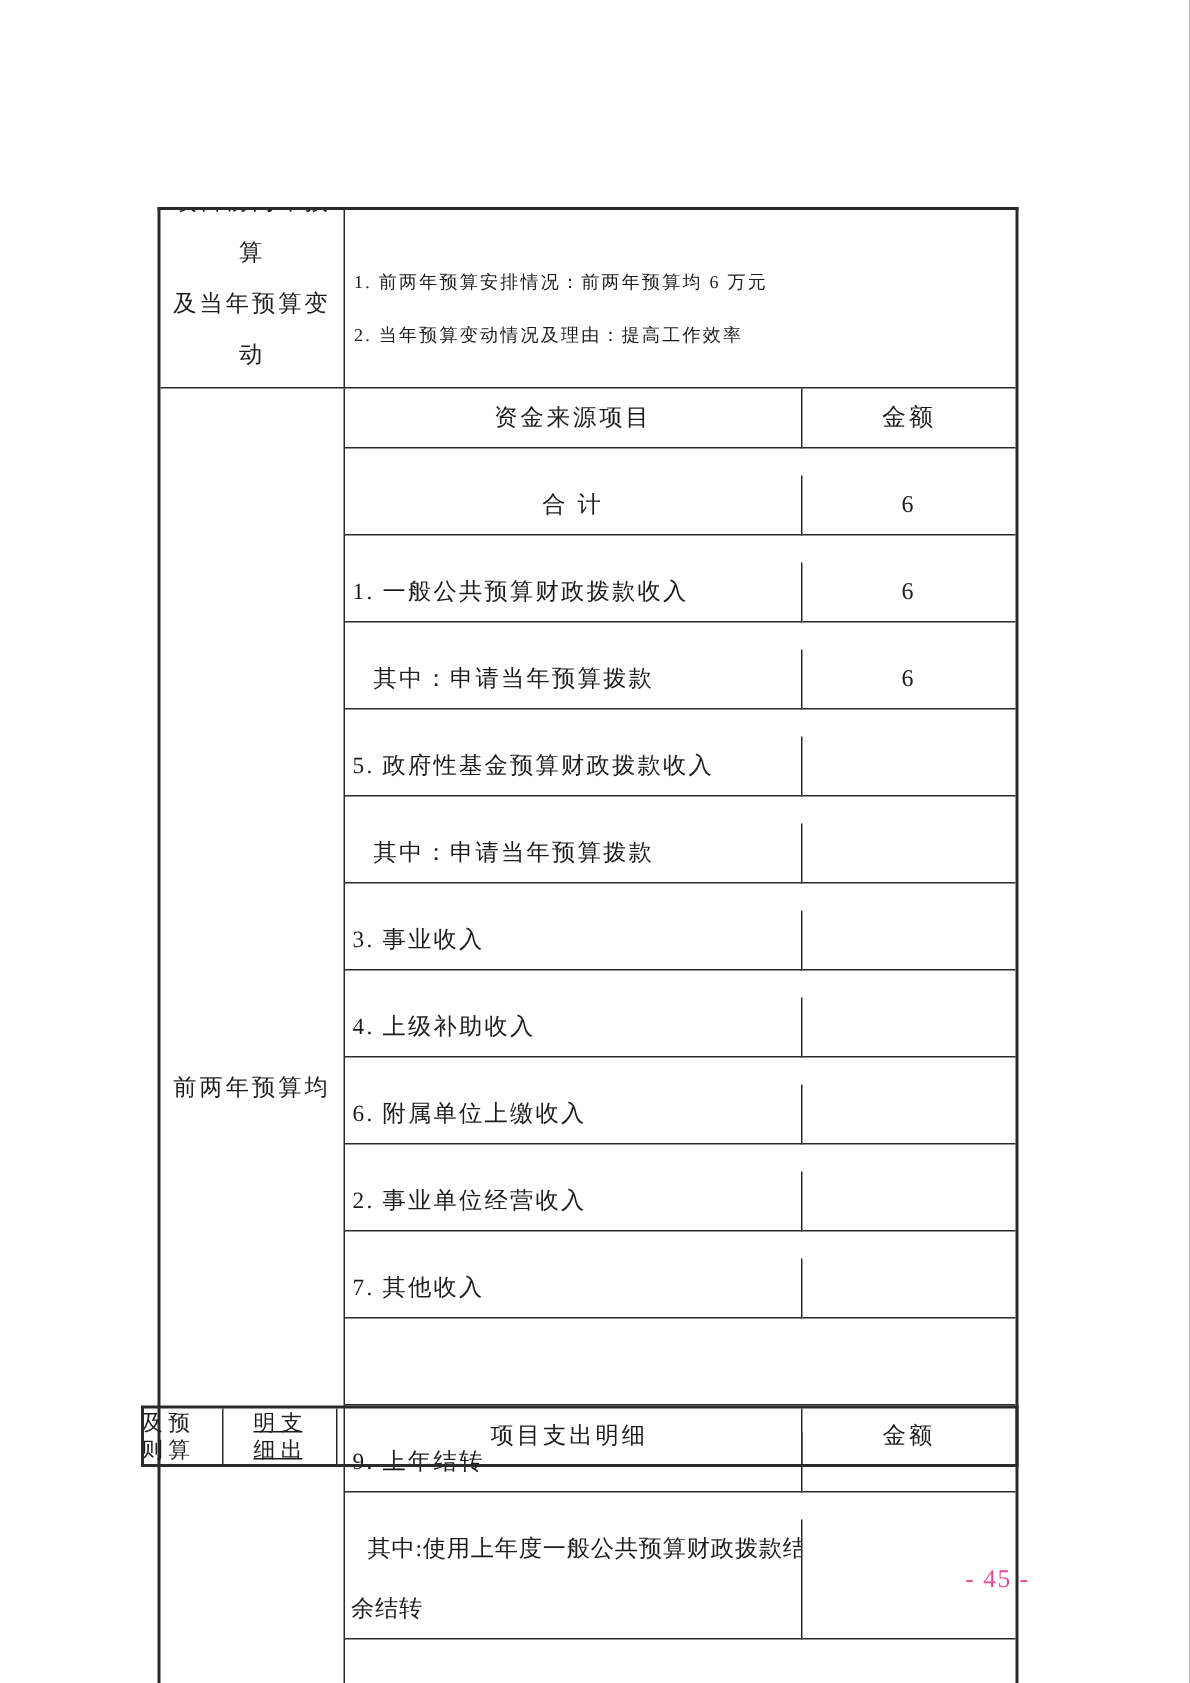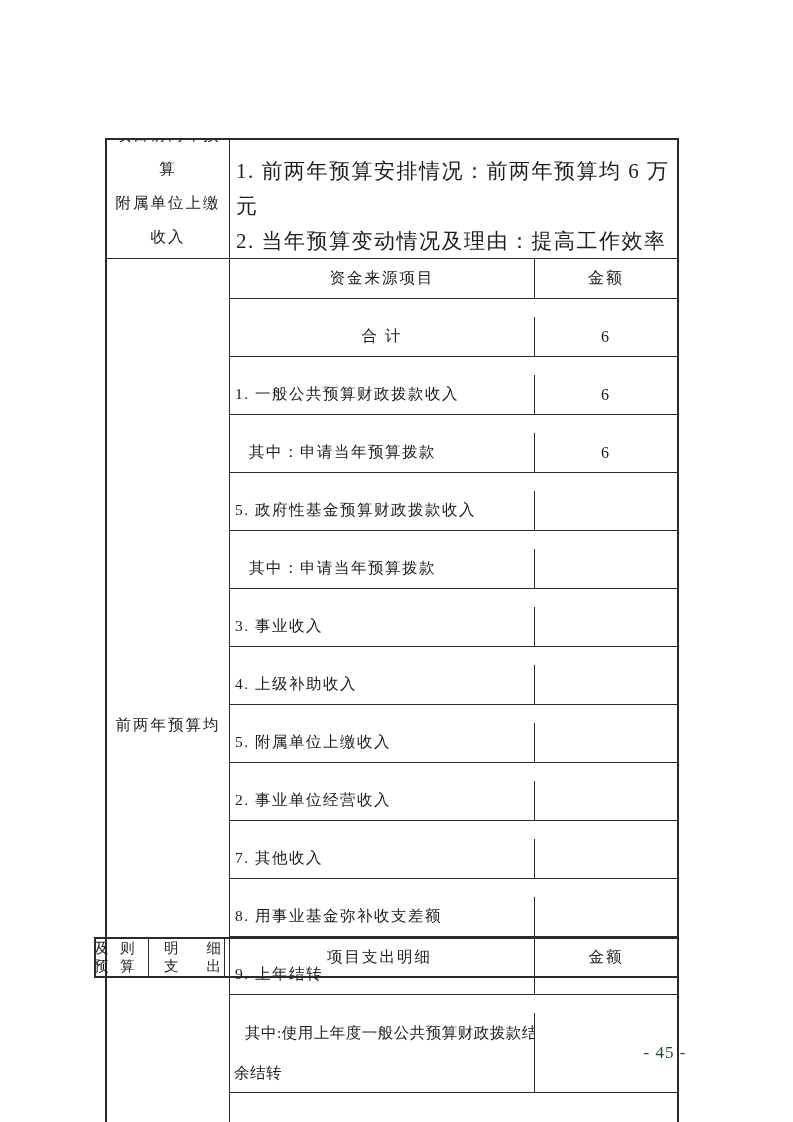--- a/index.html
+++ b/index.html
@@ -22,21 +22,21 @@
   .c:last-child{border-right:none;}
   
   .s1row{height:119px;}
   .hcol{width:123px;flex:0 0 123px;}
   .s1h{
     display:flex;flex-direction:column;justify-content:center;align-items:center;
     padding-top:8px;font-size:15.5px;letter-spacing:2px;line-height:34px;text-align:center;
   }
   .s1body{
     flex:1;display:flex;flex-direction:column;justify-content:center;
-    padding:14px 6px 0 6px;font-size:21px;letter-spacing:1.5px;line-height:35px;
+    padding:14px 6px 0 6px;font-size:12px;letter-spacing:1.5px;line-height:35px;
   }
   
   .s2{display:flex;}
   .s2h{
     display:flex;justify-content:center;align-items:center;
     font-size:15.5px;letter-spacing:2px;border-bottom:none;
   }
   .s2rows{flex:1;display:flex;flex-direction:column;gap:18px;}
   .r{display:flex;height:40px;}
   .r.d{height:80px;justify-content:center;}
@@ -56,53 +56,53 @@
   .r.d .lab div{line-height:40px;height:40px;}
   .ln-ind-s{padding-left:15px;}
   .ln-ind-l{padding-left:60px;}
   .ln-ind-0{padding-left:4px;}
   
   .tbl2{
     position:absolute;left:94px;top:937px;width:585px;height:41px;
     border:2px solid #2a2a2a;box-sizing:border-box;display:flex;
   }
   .frag{
-    display:flex;justify-content:center;
+    display:flex;flex-direction:column;justify-content:center;
     font-size:14.5px;line-height:18px;border-bottom:none;
   }
   .fragline{display:flex;justify-content:space-between;}
   .fa{width:53px;flex:0 0 53px;}
   .fa .fragline{padding:0 1px;margin:0 -3px;}
-  .fb{width:76px;flex:0 0 76px;}
+  .fb{width:76px;flex:0 0 76px;text-decoration:underline;}
   .fb .fragline{padding:0 8px 0 20px;}
   .lab2{
     width:310px;flex:0 0 310px;display:flex;align-items:center;justify-content:center;
     font-size:15.5px;letter-spacing:2px;border-bottom:none;
   }
   .amt2{
     flex:1;display:flex;align-items:center;justify-content:center;
     font-size:15.5px;letter-spacing:2px;border-bottom:none;
   }
   
   .pageno{
     position:absolute;left:631px;top:1043px;width:68px;
-    text-align:center;font-size:17px;color:#14532d;letter-spacing:1px;
+    text-align:center;font-size:17px;color:#ec4899;letter-spacing:1px;
   }
 </style>
 </head>
 <body>
 
 <div class="page">
 
   <div class="tbl1">
 
     <div class="row s1row">
       <div class="c hcol s1h">
         <div>项目前两年预算</div>
-        <div>附属单位上缴收入</div>
+        <div>及当年预算变动</div>
         <div>情况</div>
       </div>
       <div class="c s1body">
         <div>1. 前两年预算安排情况：前两年预算均 6 万元</div>
         <div>2. 当年预算变动情况及理由：提高工作效率</div>
       </div>
     </div>
 
     <div class="s2">
       <div class="c hcol s2h">
@@ -144,36 +144,35 @@
           <div class="c lab">3. 事业收入</div>
           <div class="c amt"></div>
         </div>
 
         <div class="r">
           <div class="c lab">4. 上级补助收入</div>
           <div class="c amt"></div>
         </div>
 
         <div class="r">
-          <div class="c lab">5. 附属单位上缴收入</div>
+          <div class="c lab">6. 附属单位上缴收入</div>
           <div class="c amt"></div>
         </div>
 
         <div class="r">
           <div class="c lab">2. 事业单位经营收入</div>
           <div class="c amt"></div>
         </div>
 
         <div class="r">
           <div class="c lab">7. 其他收入</div>
           <div class="c amt"></div>
         </div>
 
         <div class="r">
-          <div class="c lab">8. 用事业基金弥补收支差额</div>
           <div class="c amt"></div>
         </div>
 
         <div class="r">
           <div class="c lab">9. 上年结转</div>
           <div class="c amt"></div>
         </div>
 
         <div class="r d">
           <div class="c lab">

